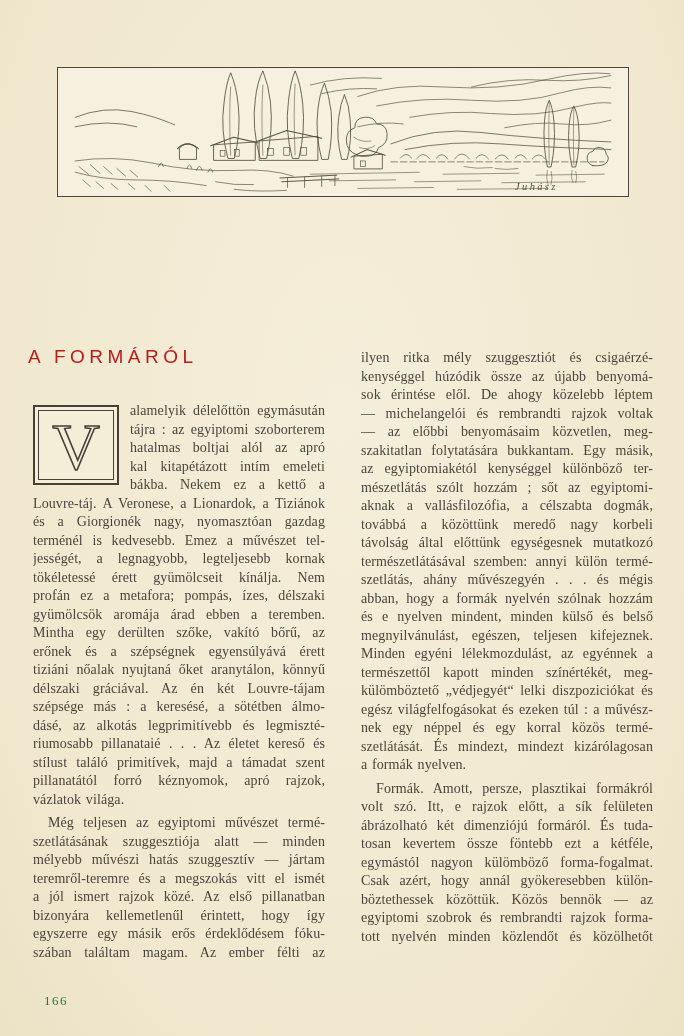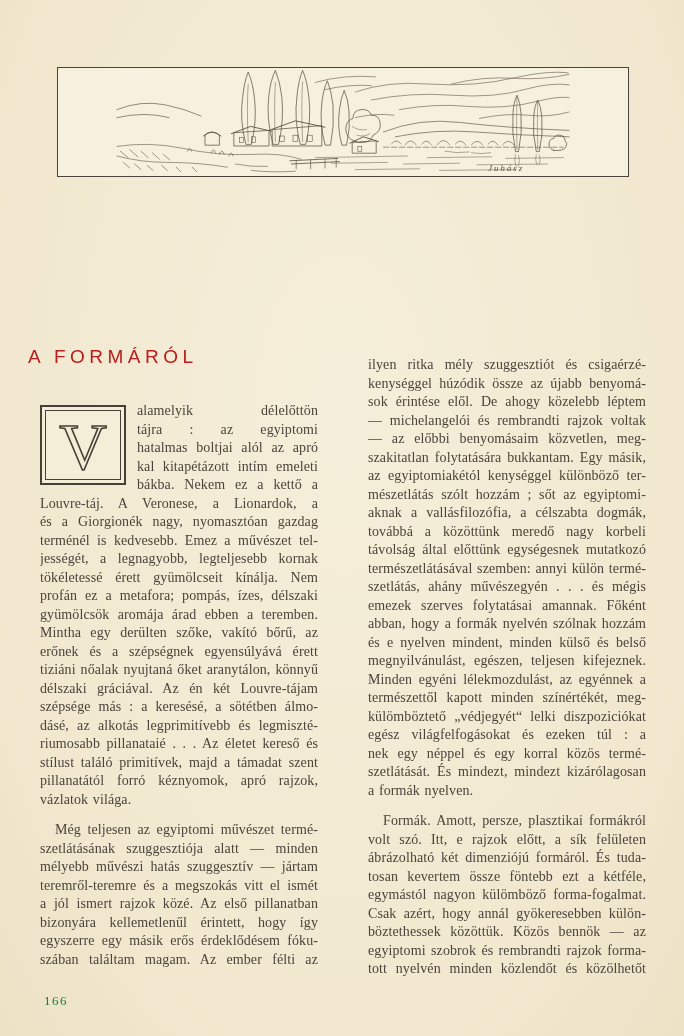--- a/index.html
+++ b/index.html
@@ -4,35 +4,35 @@
 <style>
   html,body{margin:0;padding:0;}
   body{
     width:684px;height:1036px;position:relative;overflow:hidden;
     background:#f2ead3;
     background-image:radial-gradient(ellipse at 50% 40%, #f5eeda 0%, #f1e8cf 70%, #ecE2c6 100%);
     font-family:"Liberation Serif", serif;
     color:#4a443b;
   }
   .artwork{
-    position:absolute;left:57px;top:67px;width:572px;height:110px;
+    position:absolute;left:57px;top:67px;width:572px;height:130px;
     background:#f6f0de;border:1.5px solid #4a443b;box-sizing:border-box;
   }
   .artwork svg{display:block;width:100%;height:100%;}
   .content{
     position:absolute;left:28px;top:344px;width:630px;
     display:flex;gap:26px;
   }
   .col{width:302px;flex:0 0 302px;}
   .page-title{
     font-family:"Liberation Sans", sans-serif;
     font-weight:400;font-size:19px;letter-spacing:4.5px;
     color:#b91c1c;margin:2px 0 34px 0;white-space:nowrap;
   }
-  .para{margin:12px;}
+  .para{margin:5px;}
   .line{
     font-size:14px;line-height:18.5px;height:18.5px;
     text-align:justify;text-align-last:justify;
     letter-spacing:0.1px;word-spacing:1px;overflow:hidden;
   }
   .line.final{text-align-last:left;}
   .indent .line:first-child{text-indent:15px;}
   .dropcap{
     float:left;width:86px;height:80px;margin:3px 11px 6px 0;
     border:2.5px solid #464036;box-sizing:border-box;
@@ -195,21 +195,20 @@
         <div class="line">— michelangelói és rembrandti rajzok voltak</div>
         <div class="line">— az előbbi benyomásaim közvetlen, meg-</div>
         <div class="line">szakitatlan folytatására bukkantam. Egy másik,</div>
         <div class="line">az egyiptomiakétól kenységgel különböző ter-</div>
         <div class="line">mészetlátás szólt hozzám ; sőt az egyiptomi-</div>
         <div class="line">aknak a vallásfilozófia, a célszabta dogmák,</div>
         <div class="line">továbbá a közöttünk meredő nagy korbeli</div>
         <div class="line">távolság által előttünk egységesnek mutatkozó</div>
         <div class="line">természetlátásával szemben: annyi külön termé-</div>
         <div class="line">szetlátás, ahány művészegyén . . . és mégis</div>
-        <div class="line">emezek szerves folytatásai amannak. Főként</div>
         <div class="line">abban, hogy a formák nyelvén szólnak hozzám</div>
         <div class="line">és e nyelven mindent, minden külső és belső</div>
         <div class="line">megnyilvánulást, egészen, teljesen kifejeznek.</div>
         <div class="line">Minden egyéni lélekmozdulást, az egyénnek a</div>
         <div class="line">természettől kapott minden színértékét, meg-</div>
         <div class="line">külömböztető „védjegyét“ lelki diszpoziciókat és</div>
         <div class="line">egész világfelfogásokat és ezeken túl : a művész-</div>
         <div class="line">nek egy néppel és egy korral közös termé-</div>
         <div class="line">szetlátását. És mindezt, mindezt kizárólagosan</div>
         <div class="line final">a formák nyelven.</div>

